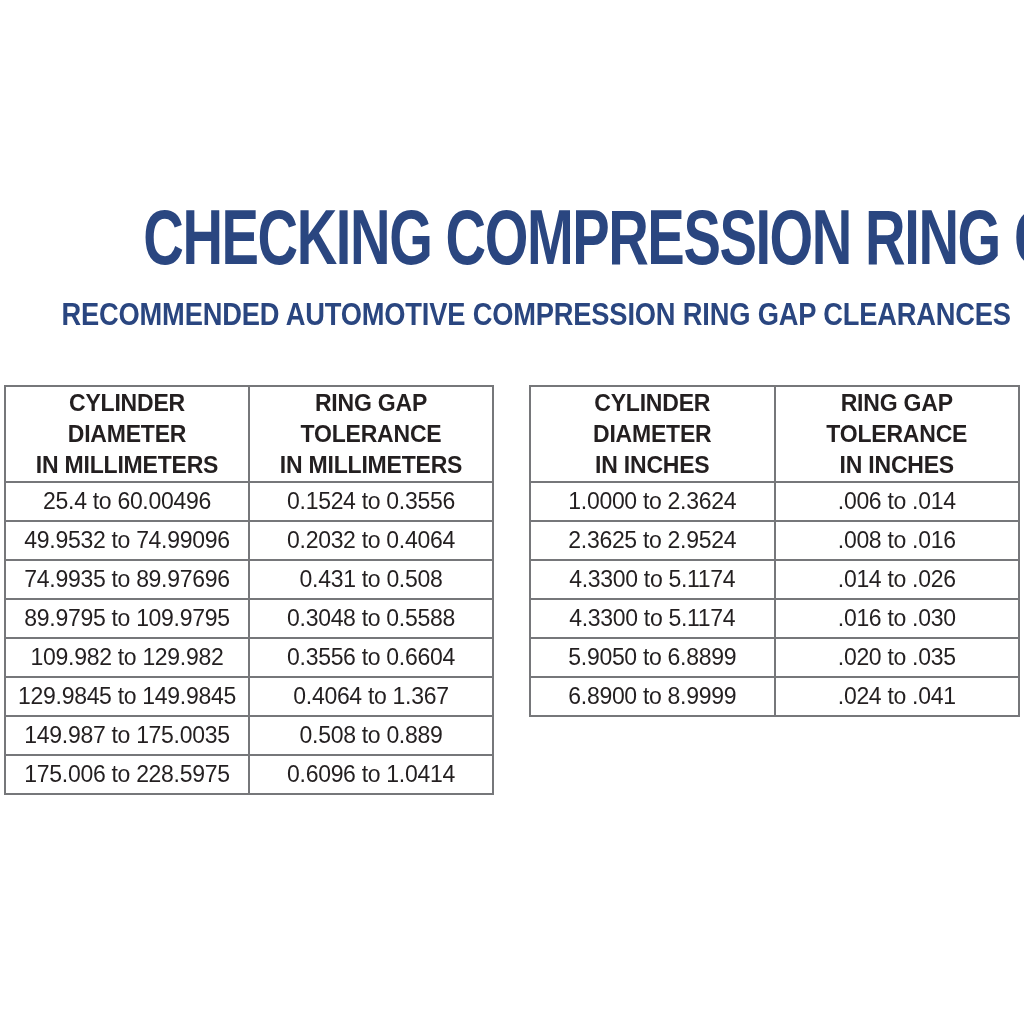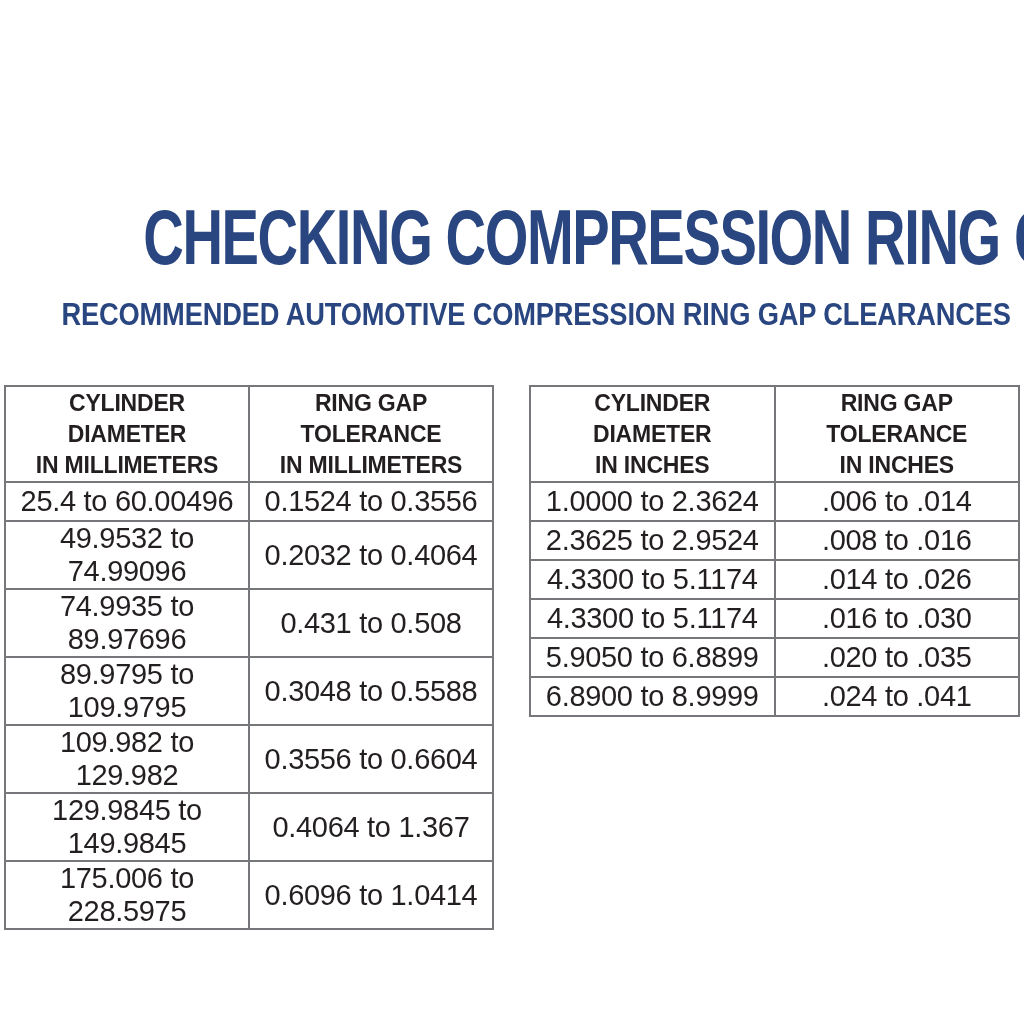--- a/index.html
+++ b/index.html
@@ -59,21 +59,21 @@
     height: 96px;
     width: 50%;
     font-size: 23px;
     font-weight: bold;
     line-height: 31px;
     letter-spacing: -0.2px;
     border-radius: 15px;
   }
   .spec-table td {
     height: 39px;
-    font-size: 29px;
+    font-size: 23px;
     font-weight: normal;
     letter-spacing: -0.3px;
   }
 </style>
 </head>
 <body>
 
 <div class="page">
 
   <div class="main-title">CHECKING COMPRESSION RING GAPS</div>
@@ -114,20 +114,24 @@
       </tr>
       <tr>
         <td>109.982 to 129.982</td>
         <td>0.3556 to 0.6604</td>
       </tr>
       <tr>
         <td>129.9845 to 149.9845</td>
         <td>0.4064 to 1.367</td>
       </tr>
       <tr>
+        <td>149.987 to 175.0035</td>
+        <td>0.508 to 0.889</td>
+      </tr>
+      <tr>
         <td>175.006 to 228.5975</td>
         <td>0.6096 to 1.0414</td>
       </tr>
     </tbody>
   </table>
 
   <table class="spec-table inch">
     <thead>
       <tr>
         <th>

